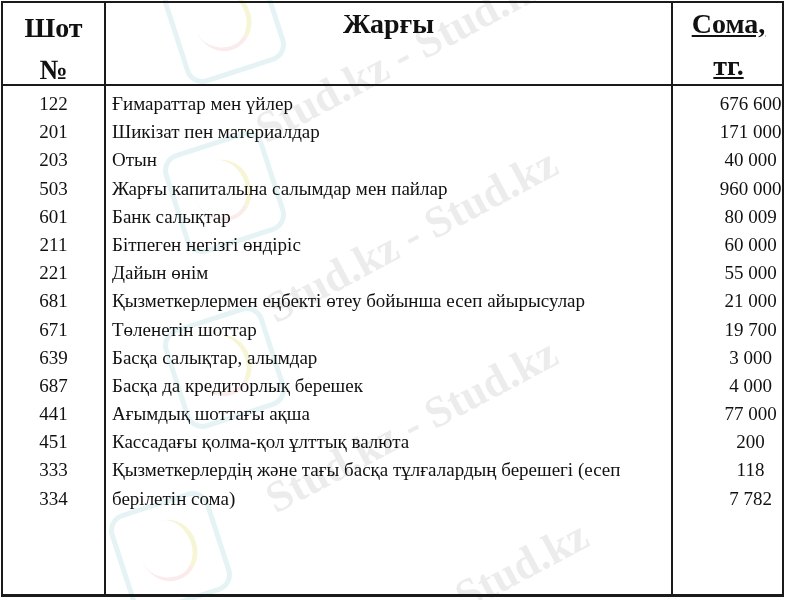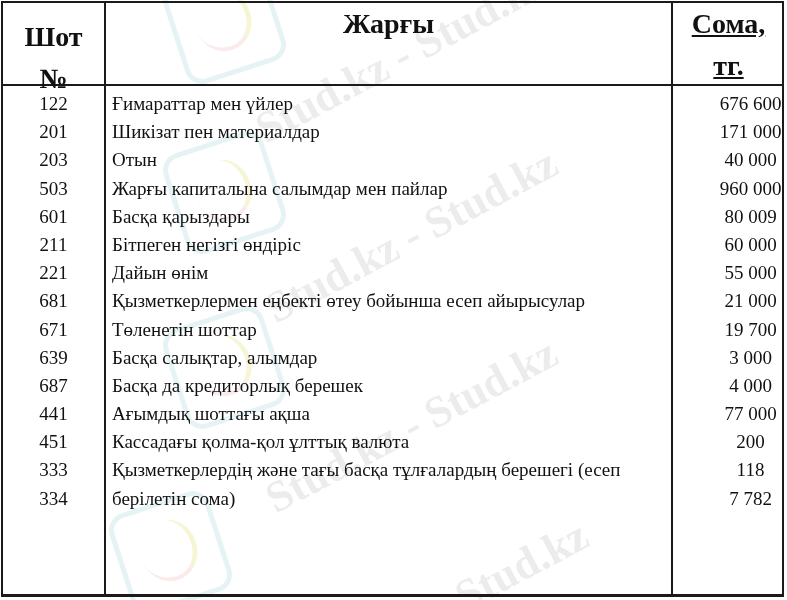--- a/index.html
+++ b/index.html
@@ -114,21 +114,21 @@
   <div class="watermark" style="left:250px; top:210px;">Stud.kz - Stud.kz</div>
   <div class="watermark" style="left:250px; top:400px;">Stud.kz - Stud.kz</div>
   <div class="watermark" style="left:450px; top:540px;">Stud.kz</div>
 
   <div class="grid">
     <div class="vline" style="left:101px;"></div>
     <div class="vline" style="left:668px;"></div>
     <div class="hline" style="top:81px;"></div>
 
     <div class="head-cell col-acct">
-      <span class="line" style="margin-top:13px;">Шот</span>
+      <span class="line" style="margin-top:4px;">Шот</span>
       <span class="line">№</span>
     </div>
     <div class="head-cell col-name">
       <span class="line">Жарғы</span>
     </div>
     <div class="head-cell col-sum">
       <span class="line">Сома,</span>
       <span class="line">тг.</span>
     </div>
 
@@ -148,21 +148,21 @@
       <div class="row">451</div>
       <div class="row">333</div>
       <div class="row">334</div>
     </div>
 
     <div class="body-col name-list">
       <div class="row">Ғимараттар мен үйлер</div>
       <div class="row">Шикізат пен материалдар</div>
       <div class="row">Отын</div>
       <div class="row">Жарғы капиталына салымдар мен пайлар</div>
-      <div class="row">Басқа қарыздары</div>
+      <div class="row">Банк салықтар</div>
       <div class="row">Бітпеген негізгі өндіріс</div>
       <div class="row">Дайын өнім</div>
       <div class="row">Қызметкерлермен еңбекті өтеу бойынша есеп айырысулар</div>
       <div class="row">Төленетін шоттар</div>
       <div class="row">Басқа салықтар, алымдар</div>
       <div class="row">Басқа да кредиторлық берешек</div>
       <div class="row">Ағымдық шоттағы ақша</div>
       <div class="row">Кассадағы қолма-қол ұлттық валюта</div>
       <div class="row">Қызметкерлердің және тағы басқа тұлғалардың берешегі (есеп</div>
       <div class="row">берілетін сома)</div>

